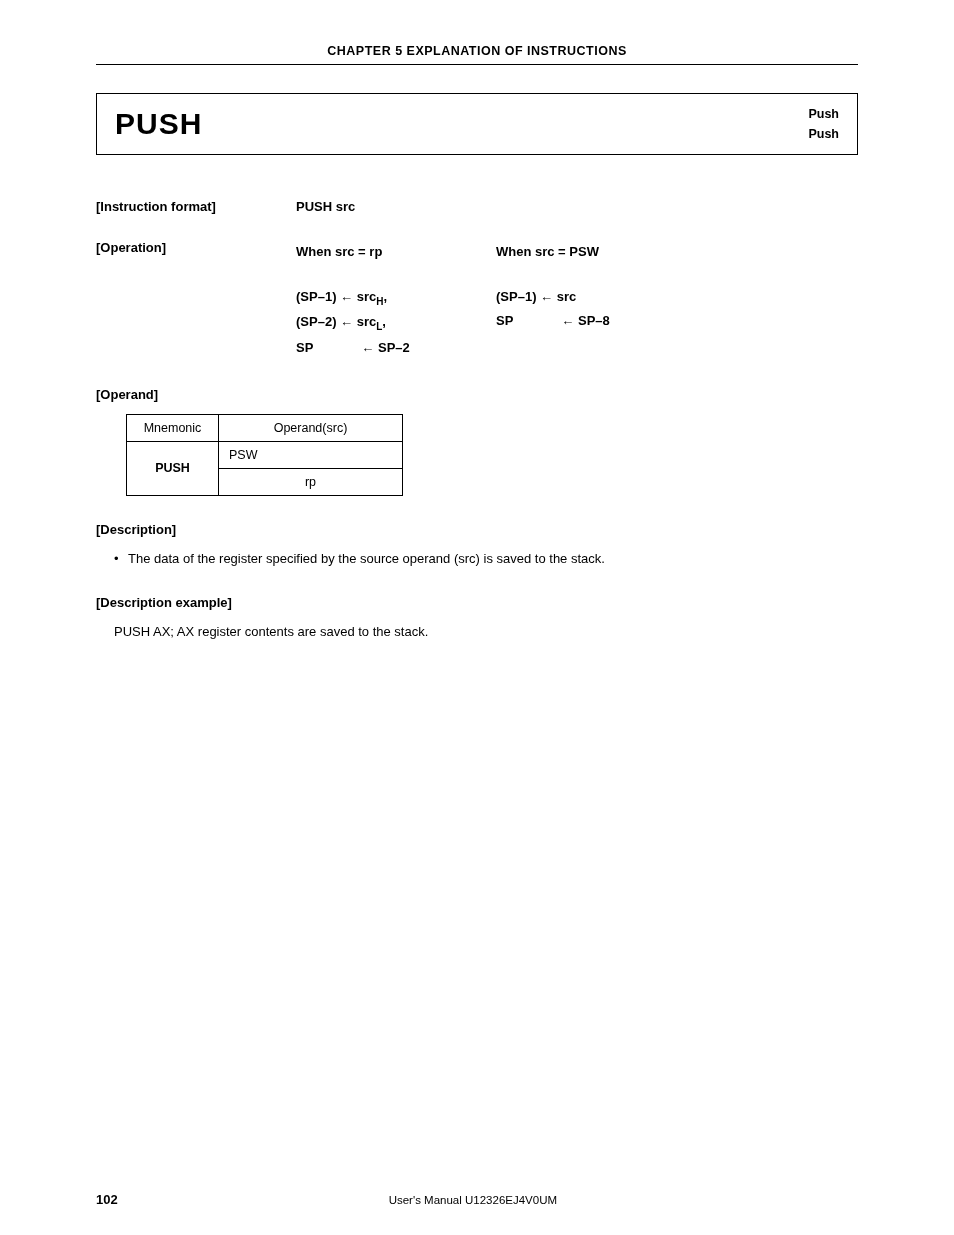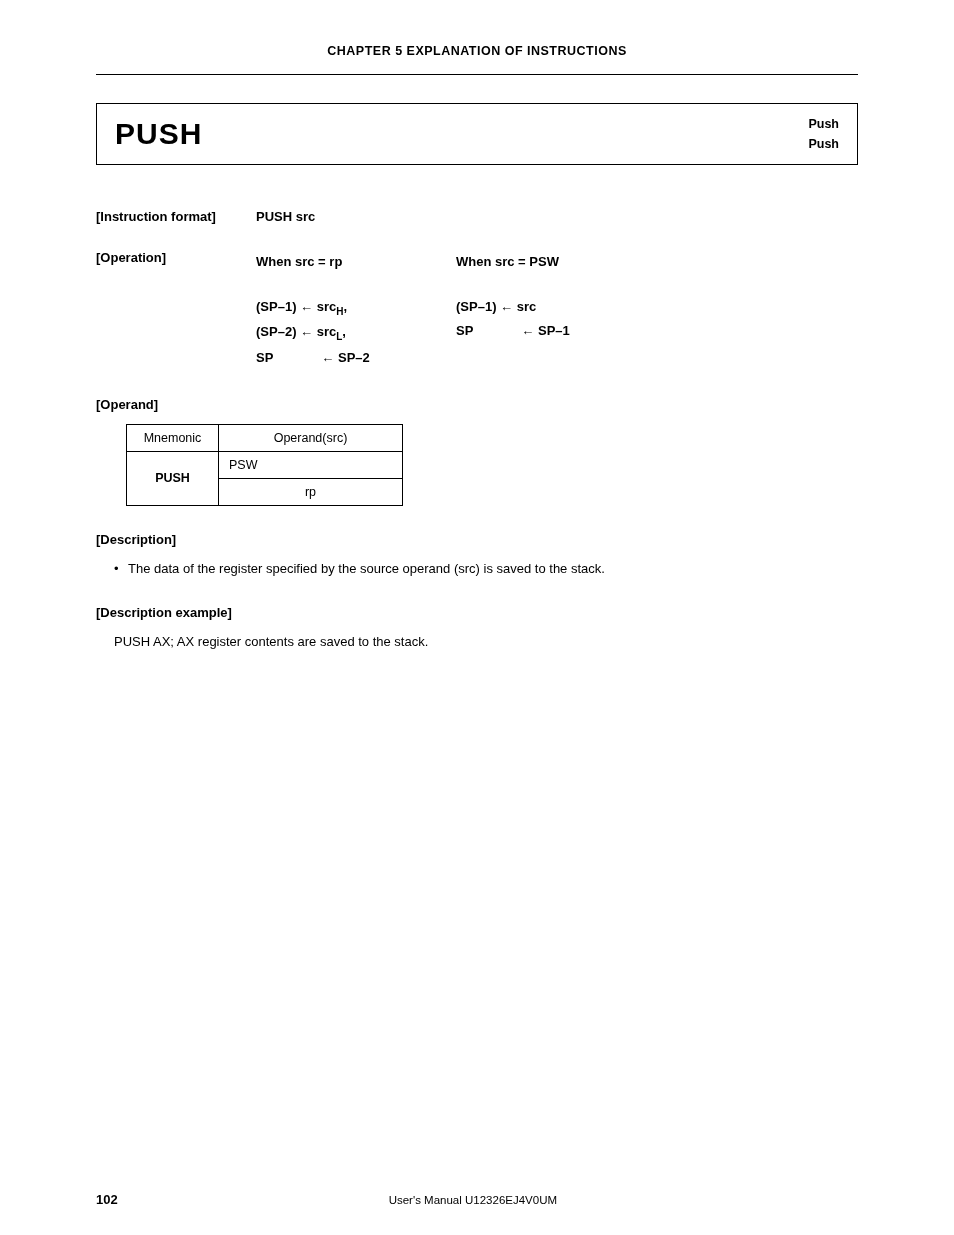--- a/index.html
+++ b/index.html
@@ -1,24 +1,24 @@
 <!DOCTYPE html>
 <html><head>
   <meta charset="utf-8">
   <style>
     * { margin: 0; padding: 0; box-sizing: border-box; }
     html, body { width: 954px; height: 1235px; background: #fff; font-family: Arial, Helvetica, sans-serif; color: #000; }
     .page { padding: 44px 96px 36px 96px; position: relative; height: 100%; }
-    .chapter-header { text-align: center; font-size: 12.5px; font-weight: bold; letter-spacing: 0.5px; padding-bottom: 16px; border-bottom: 1px solid #000; margin-bottom: 28px; }
+    .chapter-header { text-align: center; font-size: 12.5px; font-weight: bold; letter-spacing: 0.5px; padding-bottom: 6px; border-bottom: 1px solid #000; margin-bottom: 28px; }
     .title-box { border: 1px solid #000; padding: 10px 18px; display: flex; justify-content: space-between; align-items: center; margin-bottom: 44px; }
     .title-box .mnemonic-large { font-size: 30px; font-weight: bold; letter-spacing: 1px; }
     .title-box .right { text-align: right; font-size: 12.5px; font-weight: bold; line-height: 1.6; }
     .section { margin-bottom: 26px; }
     .row { display: flex; }
-    .label-col { width: 160px; font-size: 13px; font-weight: bold; }
+    .label-col { width: 200px; font-size: 13px; font-weight: bold; }
     .val-col { font-size: 13px; font-weight: bold; }
     .op-grid { display: flex; }
     .op-col { width: 200px; font-size: 13px; font-weight: bold; line-height: 1.9; }
     .op-col .line { white-space: nowrap; }
     .sub { font-size: 10px; vertical-align: sub; }
     .section-heading { font-size: 13px; font-weight: bold; margin-bottom: 12px; }
     table { border-collapse: collapse; margin-left: 30px; }
     th, td { border: 1px solid #000; font-size: 12.5px; padding: 6px 10px; font-weight: normal; }
     th { text-align: center; }
     .operand-table th:first-child, .operand-table td:first-child { width: 92px; text-align: center; }
@@ -68,21 +68,21 @@
     <div class="row">
       <div class="label-col"></div>
       <div class="op-grid">
         <div class="op-col">
           <div class="line"><span>(SP–1)</span> <span class="arrow">←</span> <span>src</span><span class="sub">H</span><span>,</span></div>
           <div class="line"><span>(SP–2)</span> <span class="arrow">←</span> <span>src</span><span class="sub">L</span><span>,</span></div>
           <div class="line"><span>SP</span><span class="pad-sp"></span><span class="arrow">←</span> <span>SP–2</span></div>
         </div>
         <div class="op-col">
           <div class="line"><span>(SP–1)</span> <span class="arrow">←</span> <span>src</span></div>
-          <div class="line"><span>SP</span><span class="pad-sp"></span><span class="arrow">←</span> <span>SP–1</span></div>
+          <div class="line"><span>SP</span><span class="pad-sp"></span><span class="arrow">←</span> <span>SP–8</span></div>
         </div>
       </div>
     </div>
   </div>
 
   <div class="section">
     <div class="section-heading">[Operand]</div>
     <table class="operand-table">
       <tbody>
           <tr>

